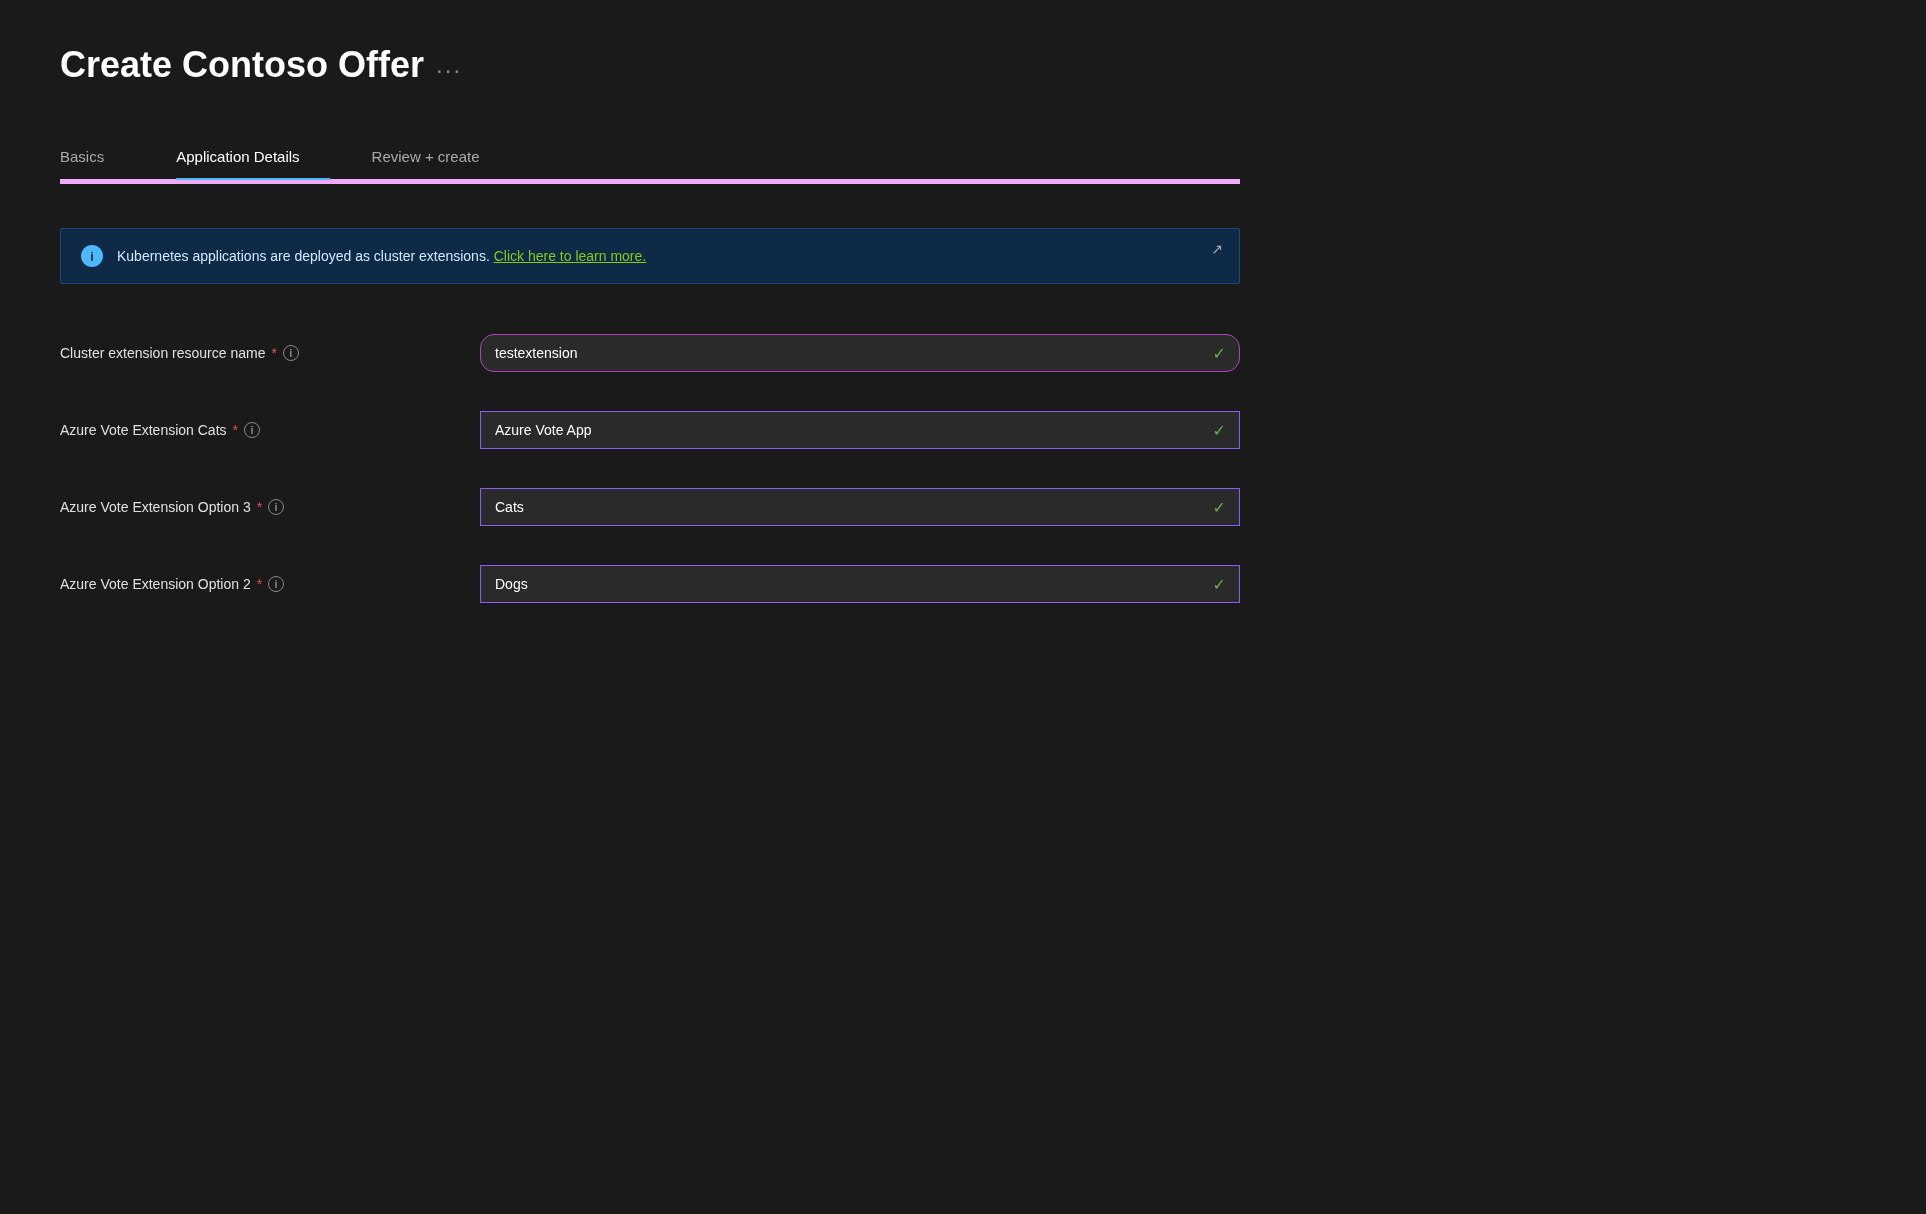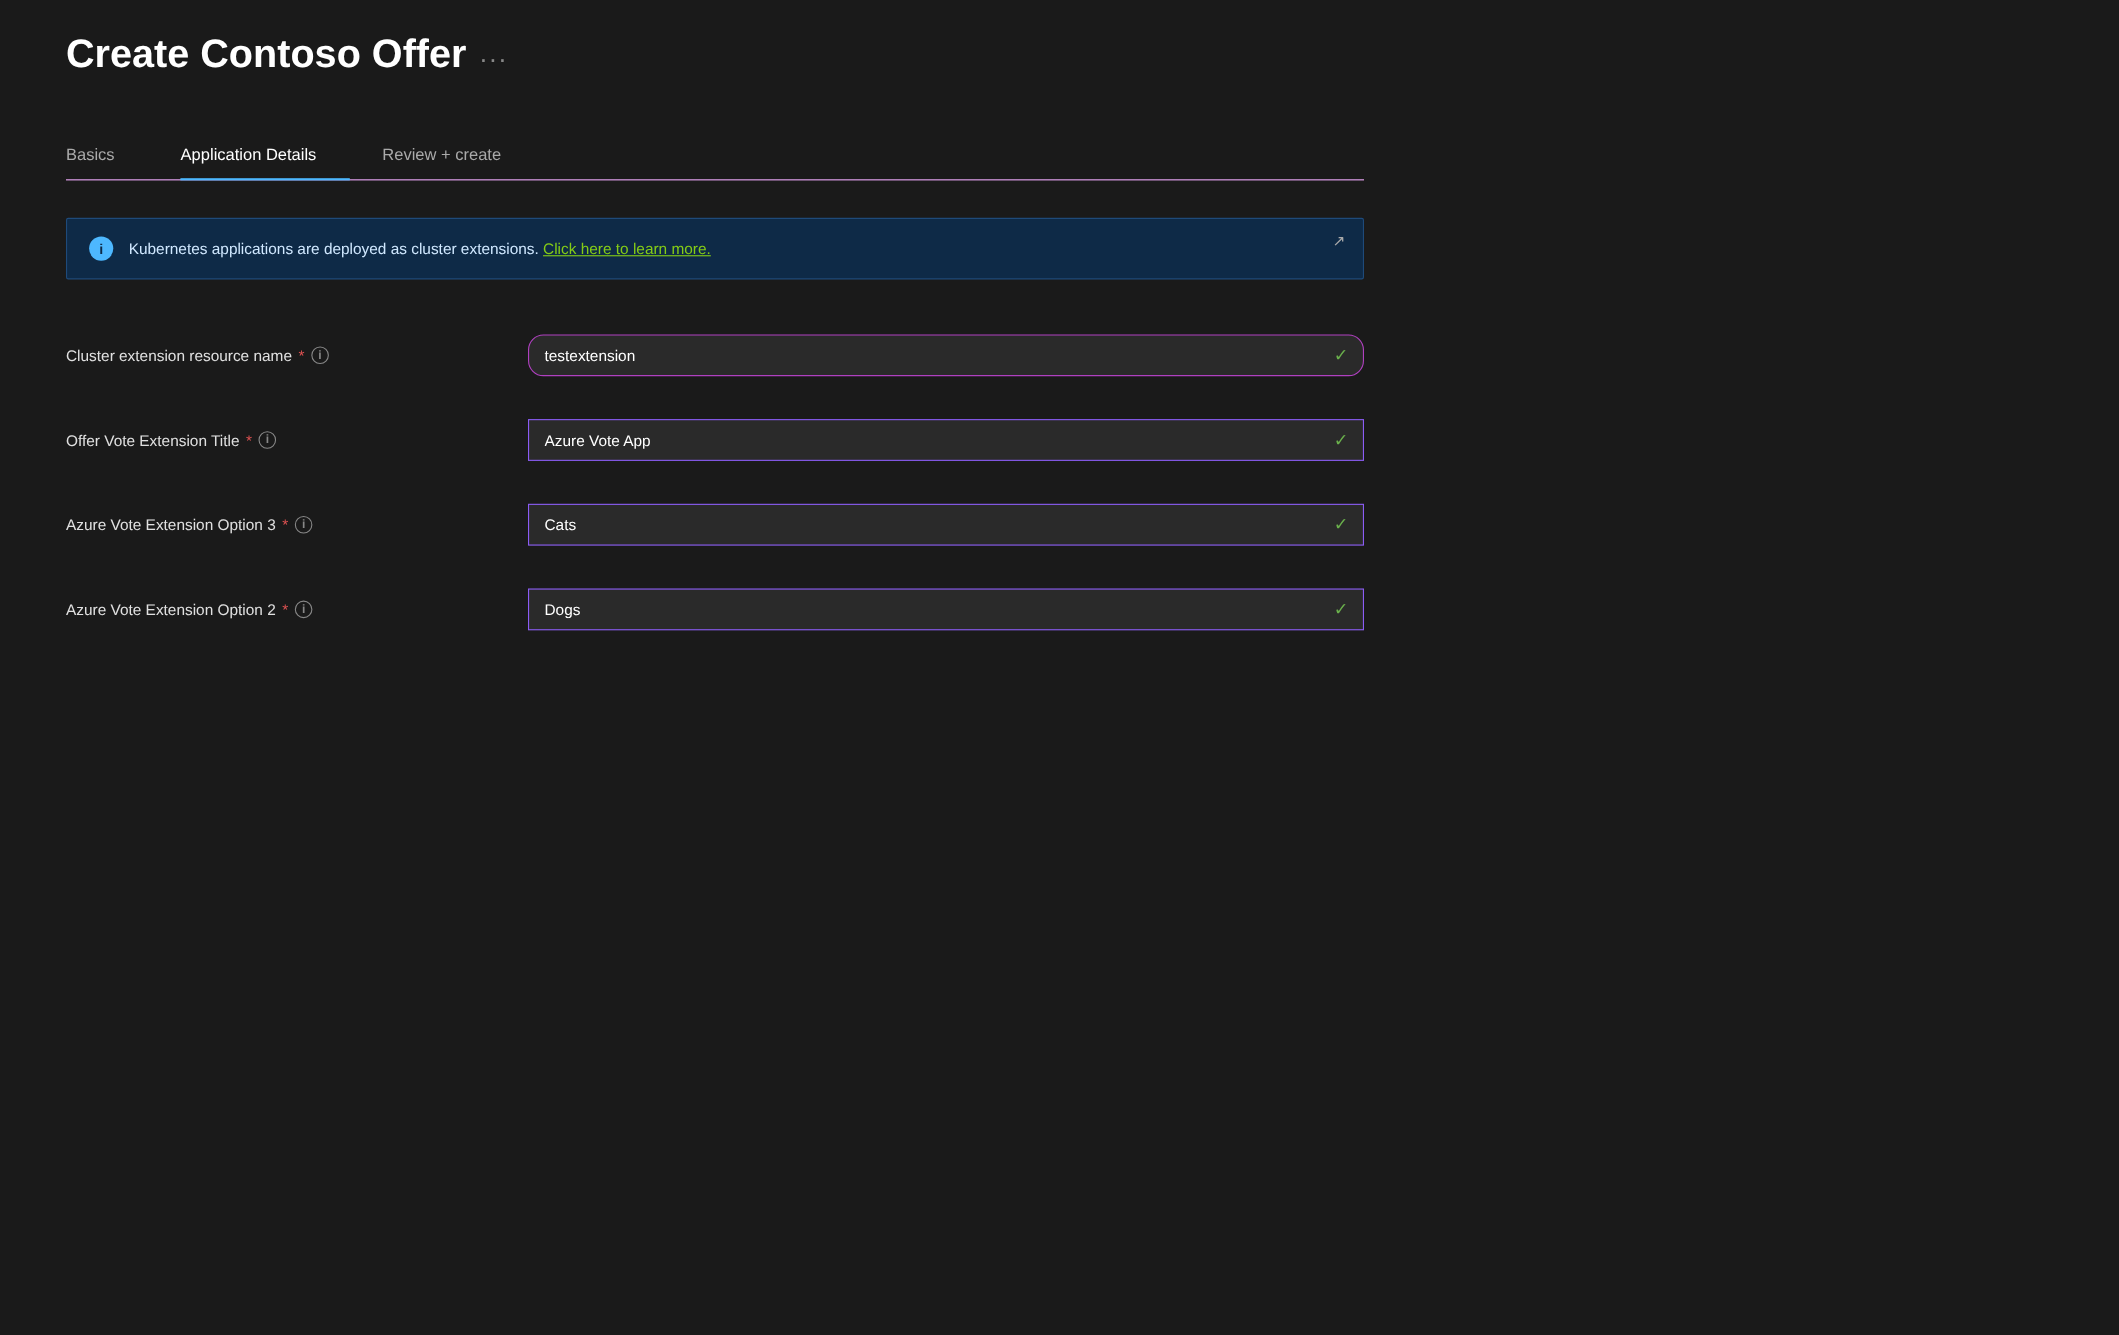--- a/index.html
+++ b/index.html
@@ -7,21 +7,21 @@
     body {
       background-color: #1a1a1a;
       color: #ffffff;
       font-family: 'Segoe UI', Arial, sans-serif;
       font-size: 14px;
       min-height: 1214px;
       width: 1926px;
     }
 
     .page-container {
-      padding: 28px 60px;
+      padding: 44px 60px;
       max-width: 1300px;
     }
 
     .page-title {
       font-size: 36px;
       font-weight: 600;
       color: #ffffff;
       margin-bottom: 50px;
       display: flex;
       align-items: center;
@@ -30,23 +30,23 @@
 
     .page-title-ellipsis {
       font-size: 24px;
       color: #888;
       font-weight: 400;
       letter-spacing: 2px;
     }
 
     .tabs-container {
       display: flex;
-      gap: 0;
-      border-bottom: 1px solid #f0abfc;
-      margin-bottom: 34px;
+      gap: 12px;
+      border-bottom: 5px solid #f0abfc;
+      margin-bottom: 44px;
     }
 
     .tab {
       padding: 12px 30px 14px 0;
       font-size: 15px;
       color: #aaa;
       cursor: pointer;
       position: relative;
       margin-right: 30px;
       white-space: nowrap;
@@ -229,21 +229,21 @@
         <span class="info-circle">i</span>
       </div>
       <div class="form-input-wrapper">
         <input class="form-input active-input" type="text" value="testextension" style="">
         <span class="checkmark-icon">✓</span>
       </div>
     </div>
 
     <div class="form-row">
       <div class="form-label">
-        <span>Offer Vote Extension Title</span>
+        <span>Azure Vote Extension Cats</span>
         <span class="required-star">*</span>
         <span class="info-circle">i</span>
       </div>
       <div class="form-input-wrapper">
         <input class="form-input" type="text" value="Azure Vote App" style="">
         <span class="checkmark-icon">✓</span>
       </div>
     </div>
 
     <div class="form-row">

